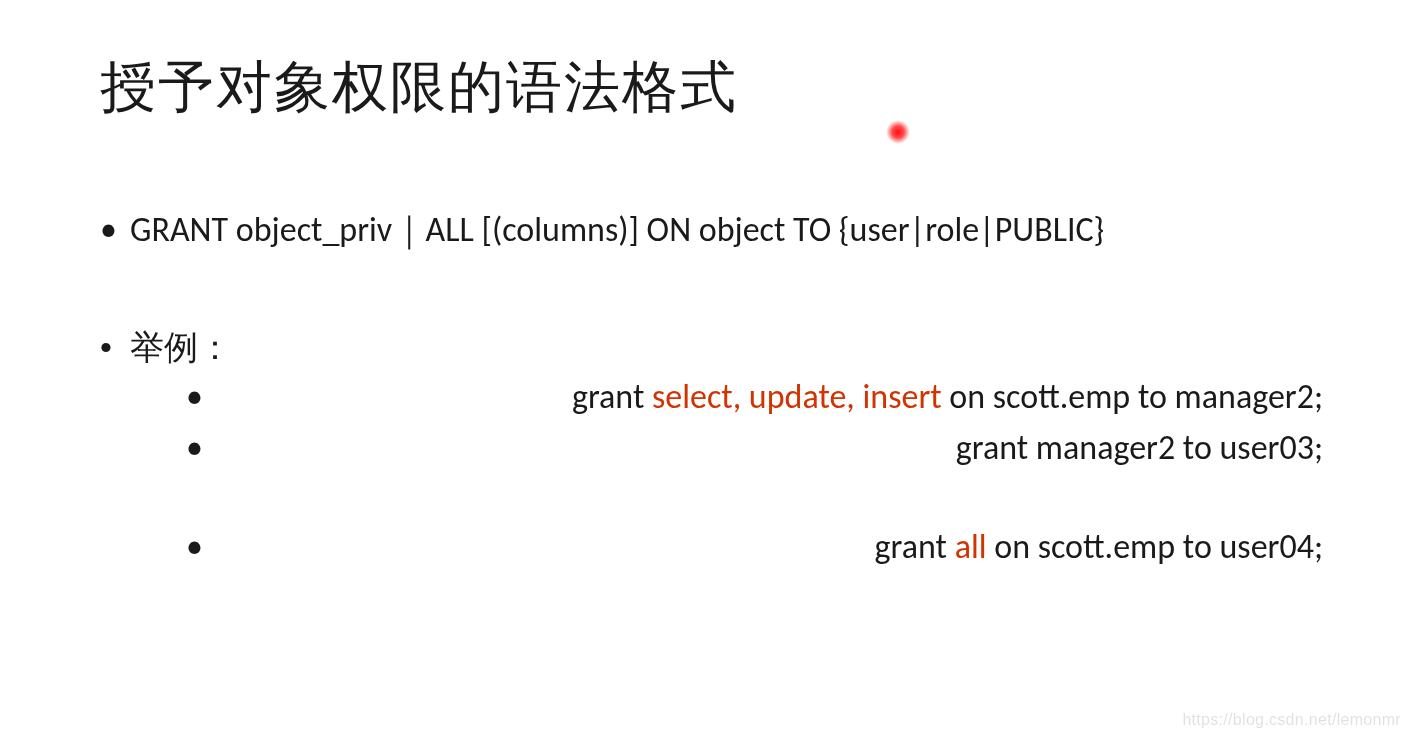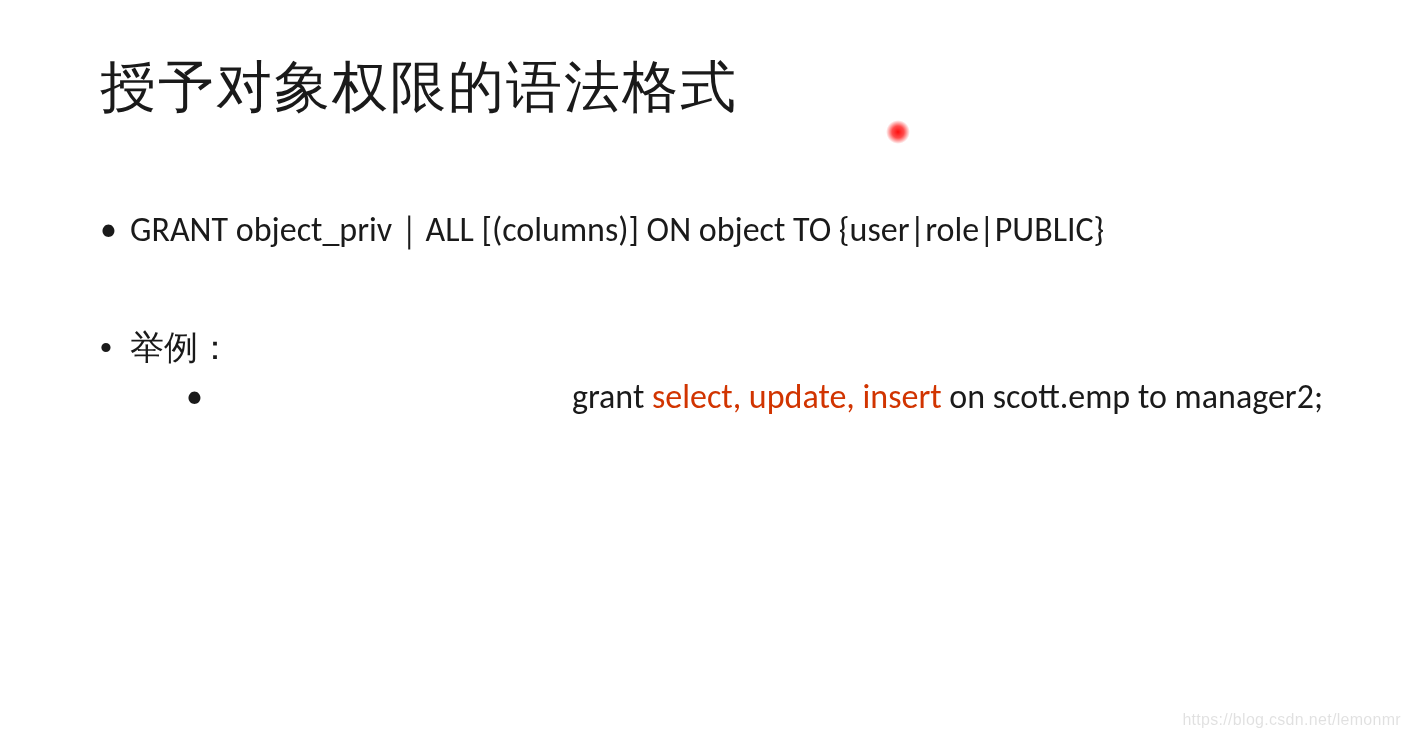--- a/index.html
+++ b/index.html
@@ -127,20 +127,26 @@
       <span>GRANT object_priv｜ALL [(columns)]  ON object  TO {user|role|PUBLIC}</span>
     </li>
 
     <li class="example-header">
       <span>举例：</span>
 
       <ul class="sub-list">
         <li>
           <span>grant </span><span class="highlight">select, update, insert</span><span> on scott.emp to manager2;</span>
         </li>
+        <li>
+          <span>grant  manager2  to  user03;</span>
+        </li>
+        <li class="gap-before">
+          <span>grant </span><span class="highlight">all</span><span> on scott.emp to user04;</span>
+        </li>
       </ul>
     </li>
 
   </ul>
 
 </div>
 
 <div class="laser-pointer" style="left:886px; top:120px;"></div>
 
 <div class="watermark">https://blog.csdn.net/lemonmr</div>

